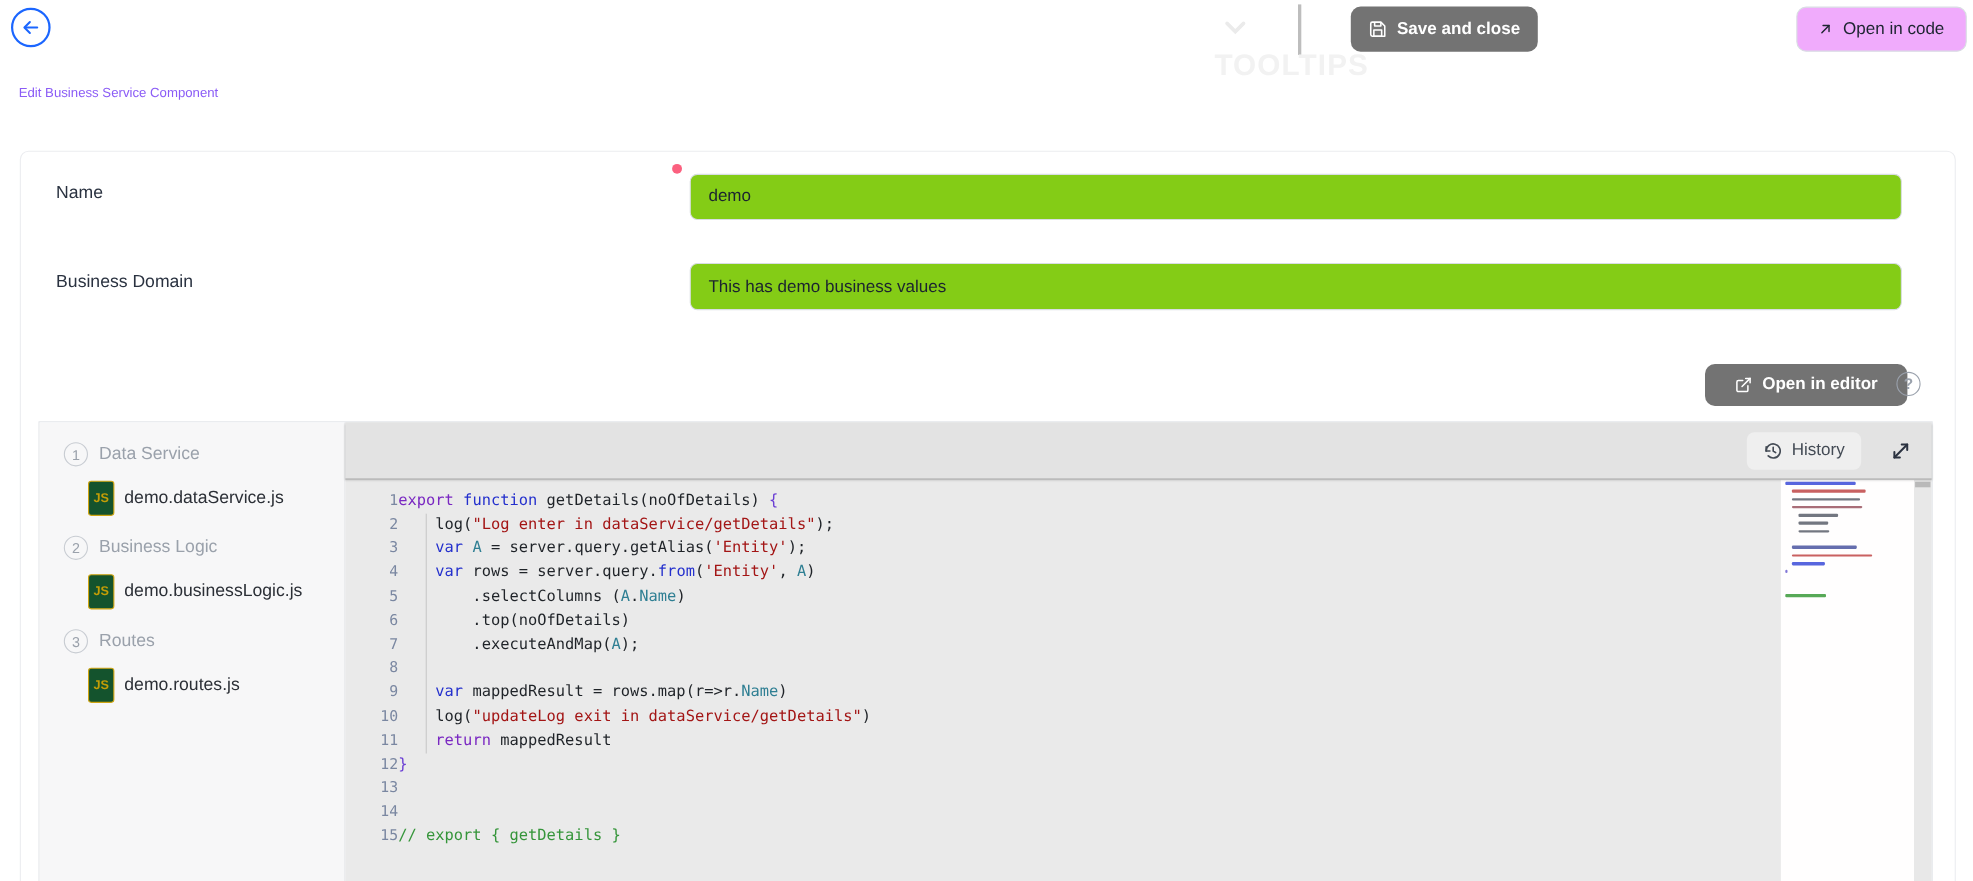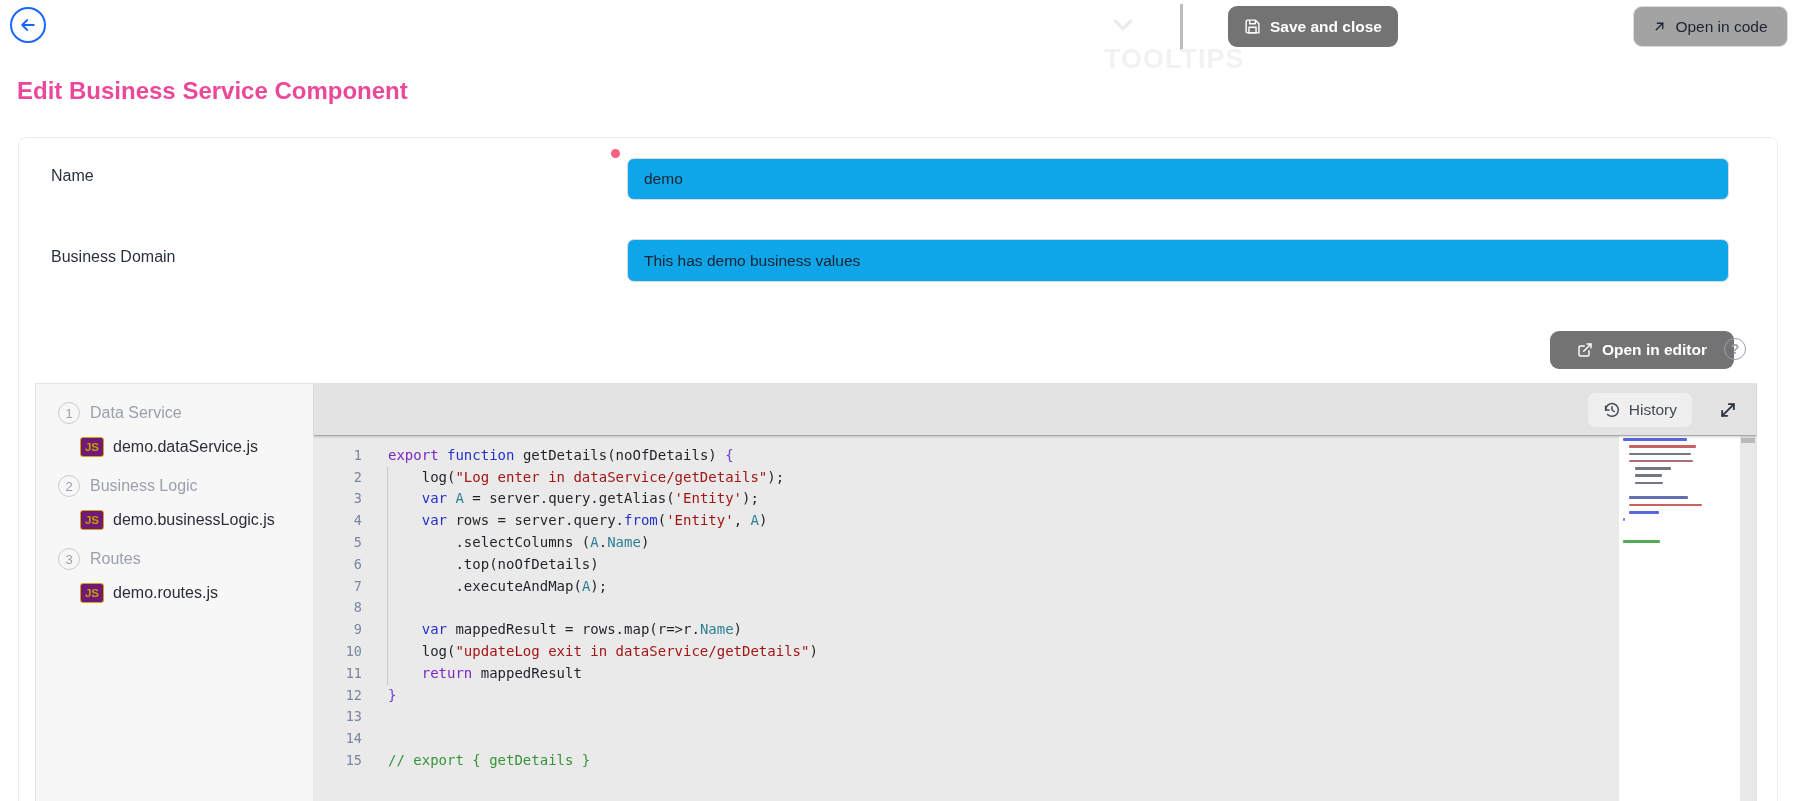--- a/index.html
+++ b/index.html
@@ -11,35 +11,35 @@
   .back-btn { position:absolute; left:10px; top:7px; width:36px; height:36px;
               border-radius:50%; border:2px solid #1b66ff; background:#fff;
               display:flex; align-items:center; justify-content:center; cursor:pointer; }
   .ghost { position:absolute; color:#f1f1f1; }
   .ghost-chevron { left:1108px; top:10px; }
   .ghost-divider { position:absolute; left:1180px; top:4px; width:3px; height:46px; background:#bdbdbd; }
   .ghost-text { left:1104px; top:44px; font-size:27px; font-weight:800; letter-spacing:1px; color:#f2f2f2; }
   .btn { display:flex; align-items:center; gap:9px; border-radius:9px; cursor:pointer;
          font-size:15.5px; font-weight:600; border:none; }
   .btn-blue { background:#737373; color:#fff; }
-  .btn-white { background:#a3a3a3; color:#1c2430; font-weight:500; border:1px solid #d9dde3;text-align:right; }
+  .btn-white { background:#f0abfc; color:#1c2430; font-weight:500; border:1px solid #d9dde3;text-align:right; }
   .tb-btn { position:absolute; top:6px; height:41px; justify-content:center; }
   #btn-save-close  { left:1228px; width:170px; }
   #btn-save-reload { left:1424px; width:170px; }
   #btn-open-code   { left:1633px; width:155px; }
 
-  .page-title { position:absolute; left:17px; top:77px; font-size:24px; font-weight:700; color:#ec4899; }
+  .page-title { position:absolute; left:17px; top:77px; font-size:12px; font-weight:400; color:#8b5cf6; }
 
   
   .card { position:absolute; left:18px; top:137px; width:1760px; height:680px;
           background:#fff; border:1px solid #ecedf0; border-radius:8px 8px 0 0; }
   .field-label { position:absolute; left:32px; font-size:16px; color:#2a3240; }
   .field-input { position:absolute; left:608px; width:1102px; height:42px;
                  border:1px solid #d9dde3; border-radius:7px; padding:0 16px;
-                 font-size:15.5px; color:#1b2330; background:#0ea5e9; outline:none;
+                 font-size:15.5px; color:#1b2330; background:#84cc16; outline:none;
                  font-family:"Liberation Sans", sans-serif; }
   .req-dot { position:absolute; left:592px; top:11px; width:9px; height:9px;
              border-radius:50%; background:#fb607f; }
   #open-editor-btn { position:absolute; left:1531px; top:193px; width:184px; height:38px; }
   .help-icon { position:absolute; left:1705px; top:200px; width:22px; height:22px;
                border-radius:50%; border:1.6px solid #9aa1ac; color:#9aa1ac;
                font-size:14px; font-weight:600; display:flex; align-items:center;
                justify-content:center; cursor:pointer; }
 
   
@@ -48,37 +48,37 @@
   .ed-sidebar { width:278px; background:#f7f7f8; border-right:1px solid #e6e7ea;
                 padding-top:10px; flex:none; }
   .section-head { display:flex; align-items:center; gap:10px; margin:18px 0 0 22px; color:#9aa1ab; }
   .section-head:first-child { margin-top:8px; }
   .circ-num { width:22px; height:22px; border-radius:50%; border:1.5px solid #c8ccd2;
               display:flex; align-items:center; justify-content:center; font-size:13px; }
   .section-label { font-size:16px; }
   .file-item { display:flex; align-items:center; gap:9px; margin:13px 0 0 44px;
                font-size:16px; color:#2b2f36; cursor:pointer; }
   .js-badge { display:inline-flex; align-items:center; justify-content:center;
-              width:24px; height:20px; border:1.6px solid #cfa511; border-radius:3px;
-              color:#c39d06; font-size:11.5px; font-weight:700; background:#701a75; }
+              width:24px; height:32px; border:1.6px solid #cfa511; border-radius:3px;
+              color:#c39d06; font-size:11.5px; font-weight:700; background:#14532d; }
 
   .ed-main { flex:1; position:relative; background:#eaeaea; }
   .ed-header { position:absolute; left:0; right:0; top:0; height:52px; background:#e3e3e3;
                border-bottom:1px solid #a8a8a8; box-shadow:0 1px 2px rgba(0,0,0,.18); z-index:3; }
   .history-btn { position:absolute; right:64px; top:9px; height:34px; padding:0 15px;
                  background:#efefef; border-radius:7px; display:flex; align-items:center;
                  gap:8px; color:#444b55; font-size:15.5px; font-weight:500; cursor:pointer; }
   .expand-btn { position:absolute; right:18px; top:16px; width:20px; height:20px; cursor:pointer; }
 
   .code-area { position:absolute; left:0; right:0; top:52px; bottom:0; overflow:hidden;
                font-family:"DejaVu Sans Mono","Liberation Mono",monospace; font-size:14px; }
   .code-scroll { padding-top:8px; }
   .code-row { height:21.8px; display:flex; align-items:center; white-space:pre; }
   .ln { width:48px; text-align:right; color:#7a87a1; flex:none; font-size:13.5px; }
-  .cl { margin-left:26px; color:#1f2328; }
+  .cl { color:#1f2328; }
   .indent-guide { position:absolute; left:73px; top:31px; width:1px; height:218px; background:#c9c9c9; }
   .tok-kw  { color:#2430cd; }
   .tok-kw2 { color:#7a28c2; }
   .tok-brc { color:#6b3fd4; }
   .tok-str { color:#a31515; }
   .tok-idn { color:#2f7f93; }
   .tok-com { color:#35953a; }
 
   .minimap { position:absolute; top:0; bottom:0; right:16px; width:121px; background:#fffefe; z-index:2; }
   .mini-line { height:7.3px; position:relative; }

